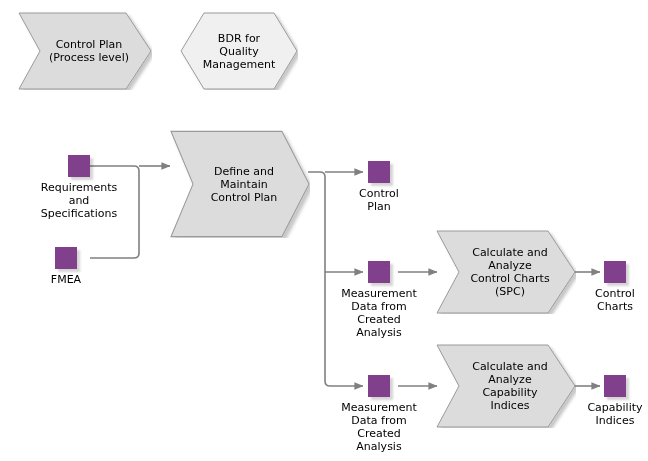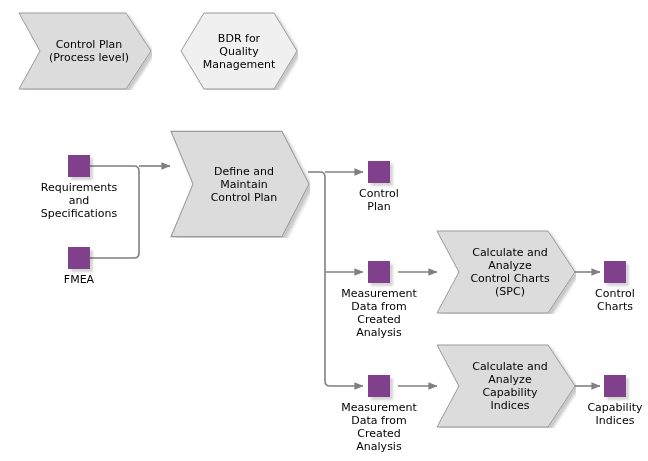--- a/index.html
+++ b/index.html
@@ -114,21 +114,21 @@
   </div>
 
   <div class="pobj" style="left:68px;top:155px;width:22px;height:14px;">
     <div class="sq-shadow"></div>
     <div class="sq"></div>
     <div class="plabel">Requirements
 and
 Specifications</div>
   </div>
 
-  <div class="pobj" style="left:68px;top:247px;width:22px;height:18px;">
+  <div class="pobj" style="left:55px;top:247px;width:22px;height:18px;">
     <div class="sq-shadow"></div>
     <div class="sq"></div>
     <div class="plabel">FMEA</div>
   </div>
 
   <div class="chev" style="left:170px;top:130px;width:140px;height:108px;">
     <svg class="chev-bg" viewBox="0 0 140 84" preserveAspectRatio="none">
       <path d="M1,1 L112,1 L139,42 L112,83 L1,83 L23,42 Z" fill="#dcdcdc" stroke="#9a9a9a" stroke-width="1" filter="url(#shdw)"></path>
     </svg>
     <span class="chev-label">Define and

